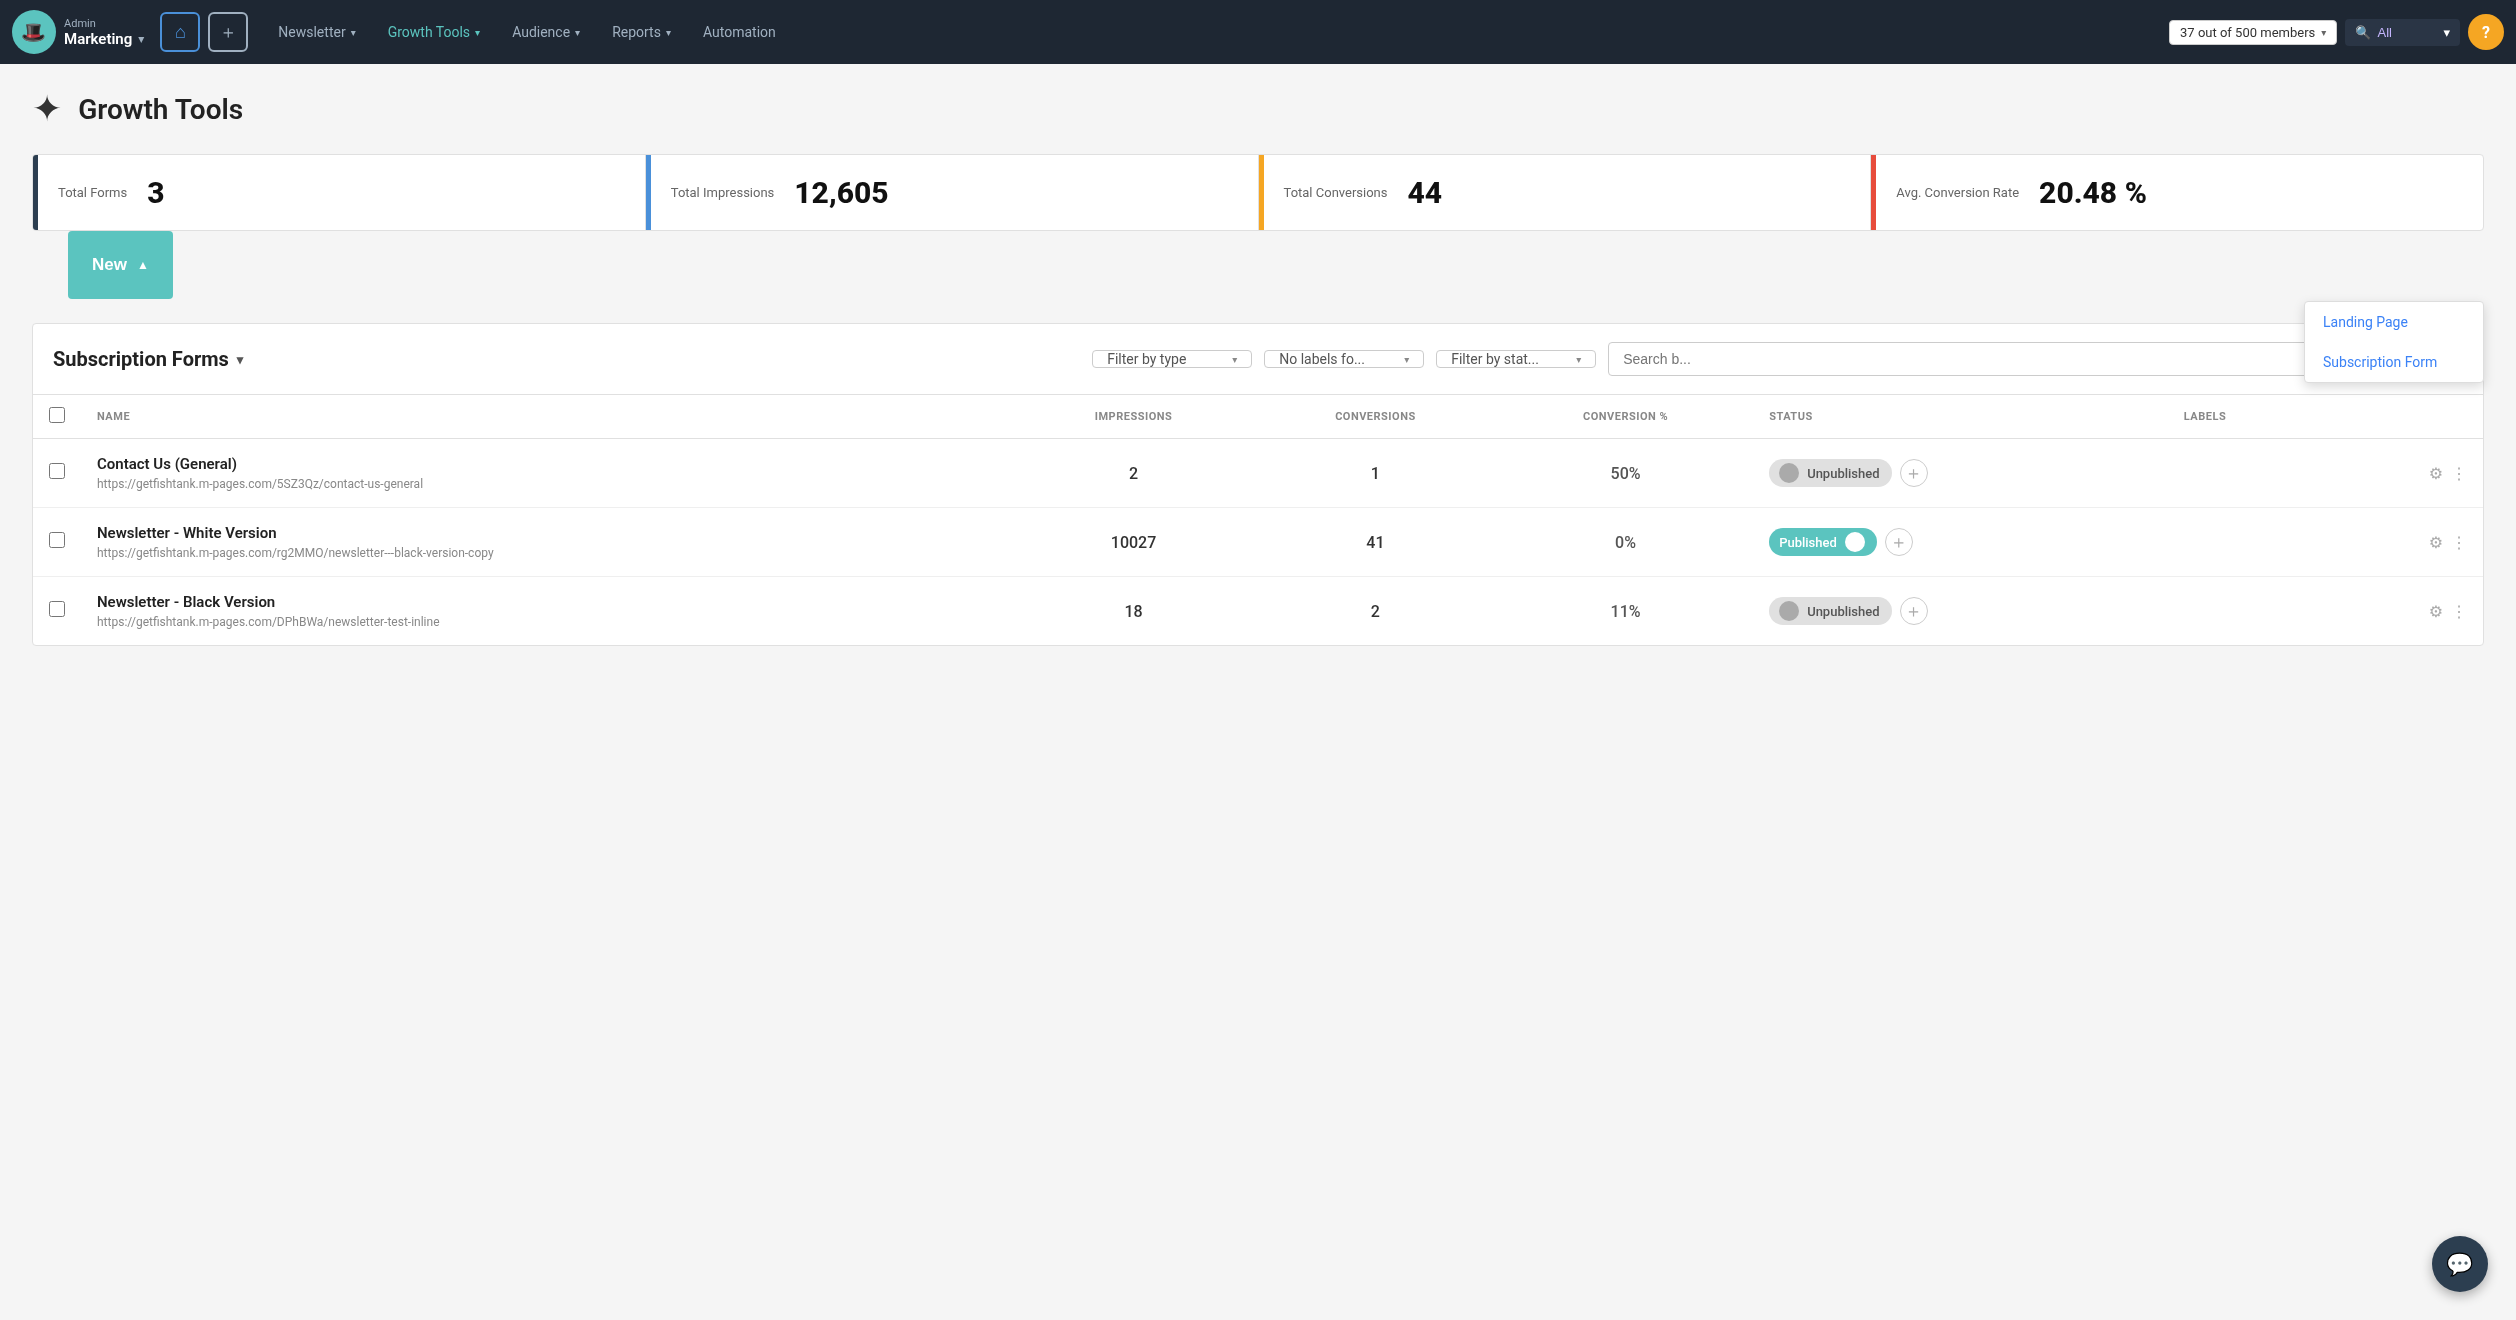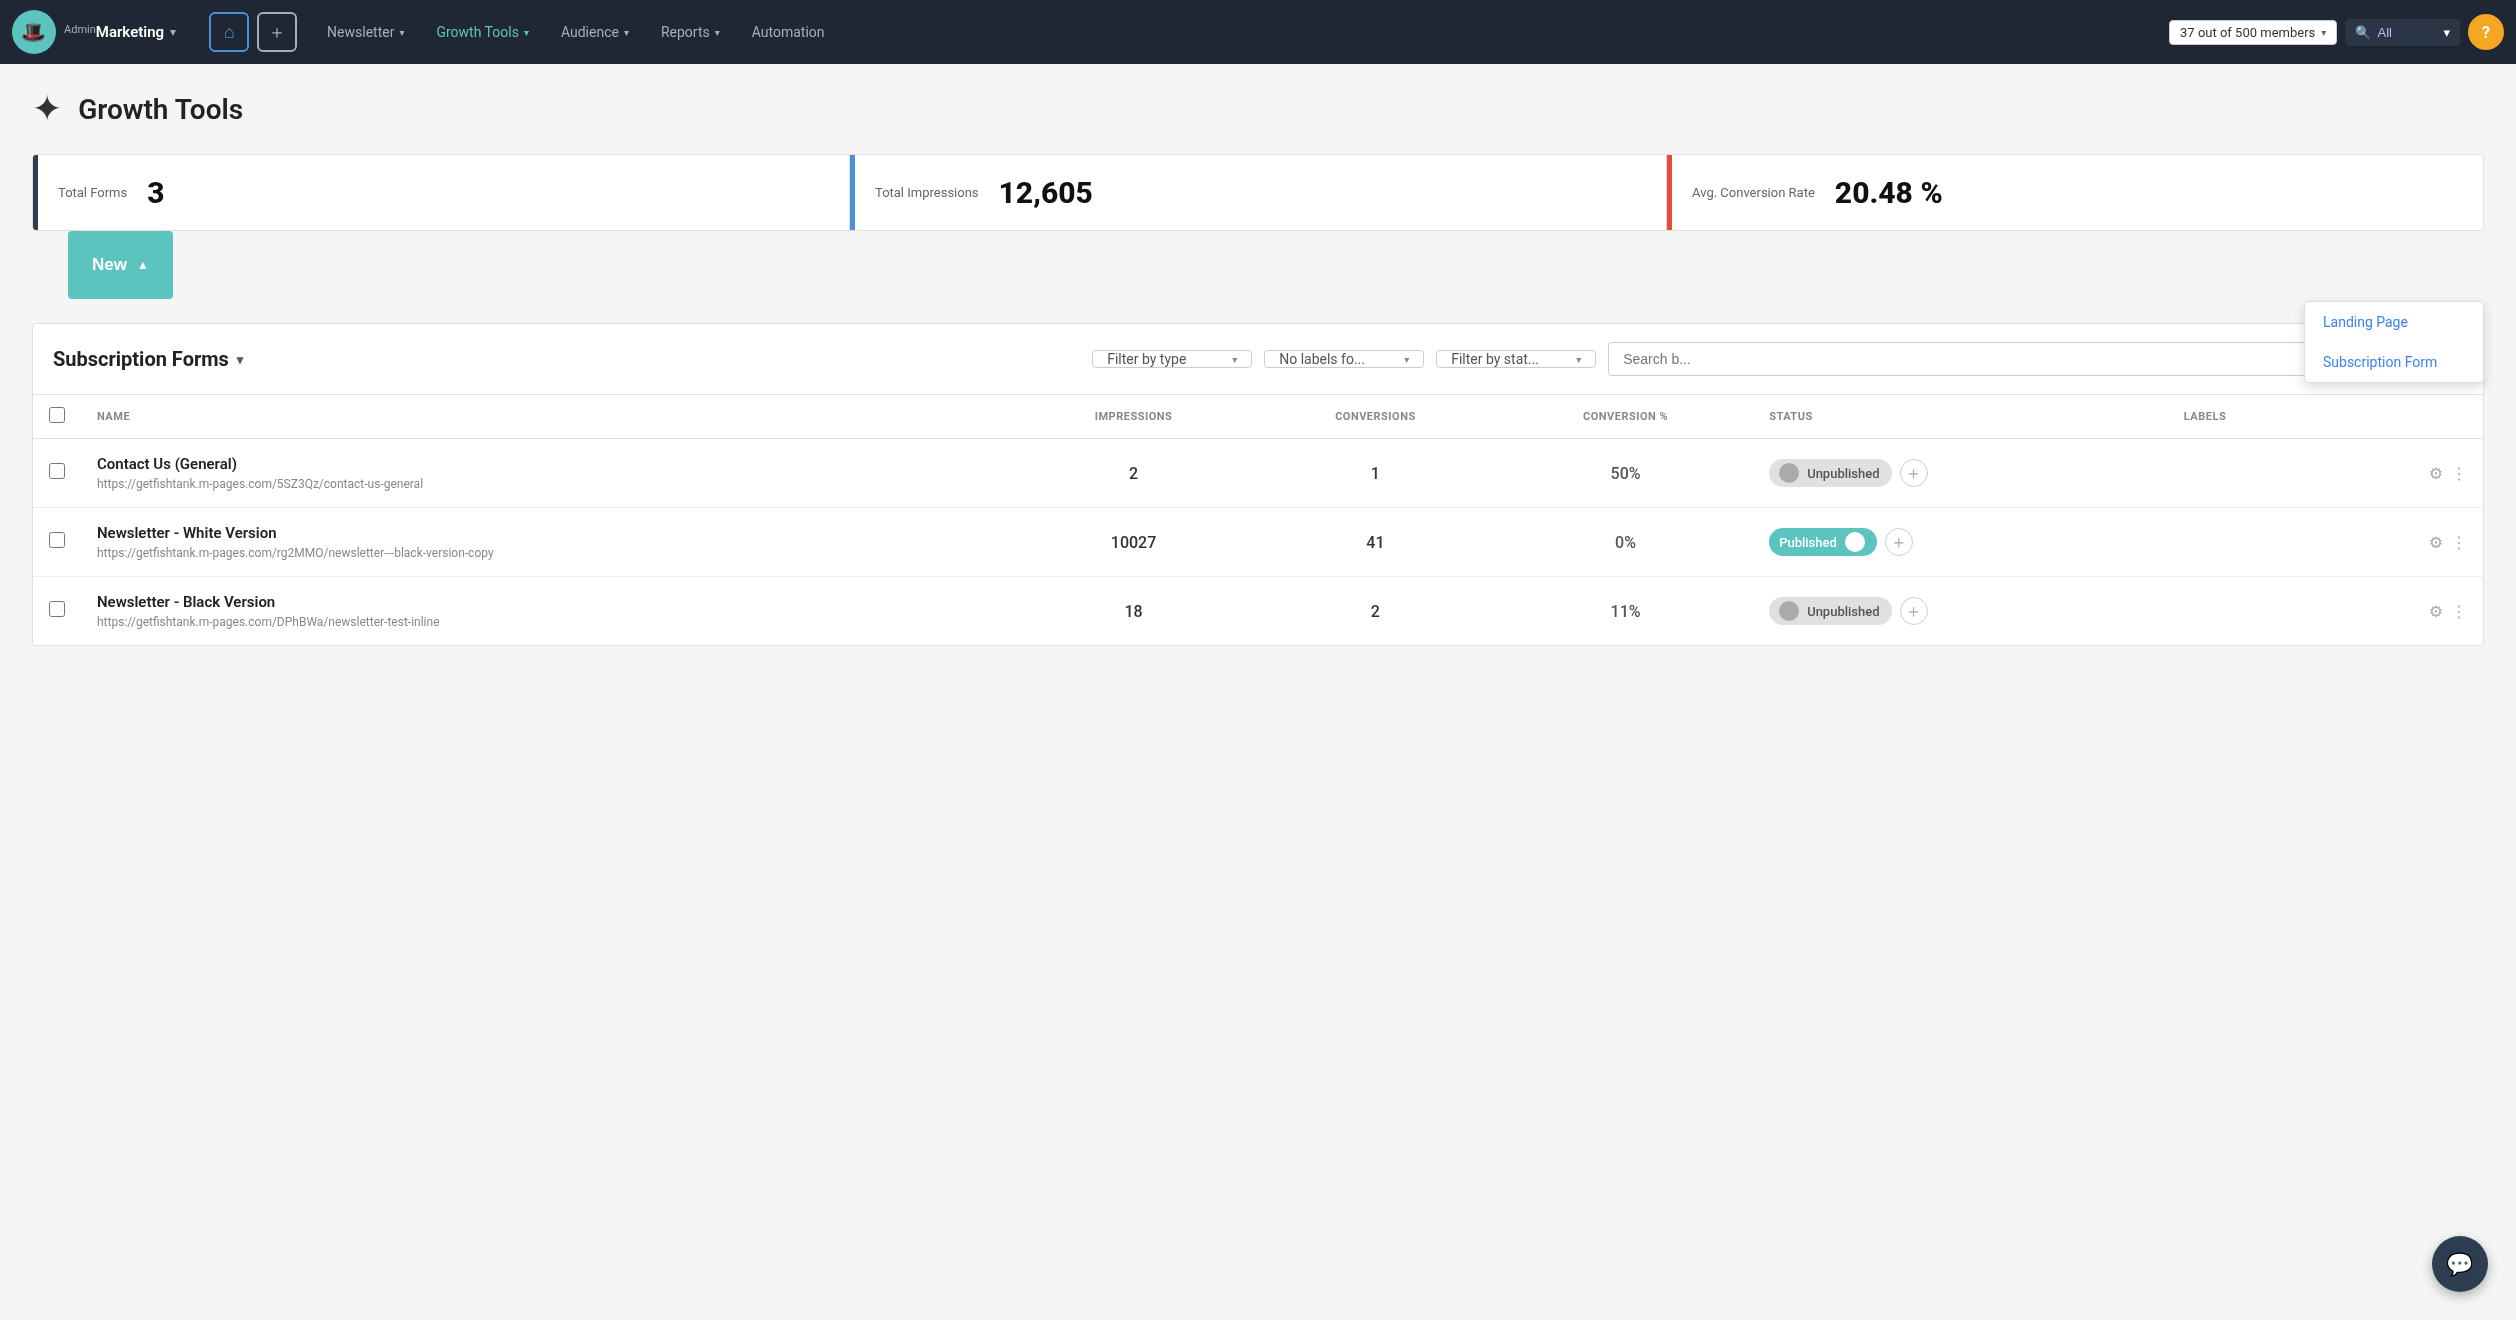--- a/index.html
+++ b/index.html
@@ -15,21 +15,21 @@
       gap: 8px;
       position: relative;
       z-index: 100;
     }
     .nav-avatar {
       width: 44px; height: 44px; border-radius: 50%; background: #5bc4bf;
       display: flex; align-items: center; justify-content: center;
       font-size: 20px; color: white; flex-shrink: 0;
     }
     .nav-brand {
-      display: flex; margin-right: 25px; cursor: pointer;
+      display: flex; flex-direction: column; margin-right: 8px; cursor: pointer;
     }
     .nav-brand-admin { color: #a0b0c0; font-size: 11px; }
     .nav-brand-name { color: white; font-weight: 600; font-size: 15px; }
     .nav-brand-caret { color: #a0b0c0; margin-left: 6px; font-size: 12px; }
     .nav-brand-row { display: flex; align-items: center; }
     .nav-icon-btn {
       width: 40px; height: 40px; border-radius: 6px;
       display: flex; align-items: center; justify-content: center;
       cursor: pointer; color: white; font-size: 18px;
     }
@@ -280,20 +280,29 @@
       <div class="stat-block">
         <div class="stat-accent blue"></div>
         <div class="stat-inner">
           <div class="stat-text">
             <span class="stat-label-text">Total Impressions</span>
           </div>
           <span class="stat-value-text">12,605</span>
         </div>
       </div>
 
+      <div class="stat-block">
+        <div class="stat-accent yellow"></div>
+        <div class="stat-inner">
+          <div class="stat-text">
+            <span class="stat-label-text">Total Conversions</span>
+          </div>
+          <span class="stat-value-text">44</span>
+        </div>
+      </div>
 
       <div class="stat-block">
         <div class="stat-accent red"></div>
         <div class="stat-inner">
           <div class="stat-text">
             <span class="stat-label-text">Avg. Conversion Rate</span>
           </div>
           <span class="stat-value-text">20.48 %</span>
         </div>
       </div>

